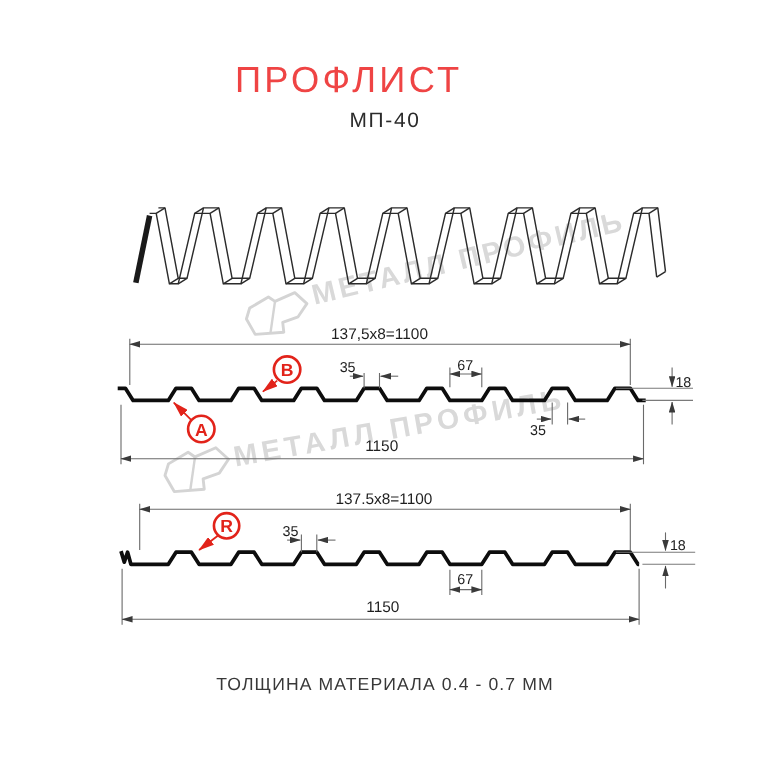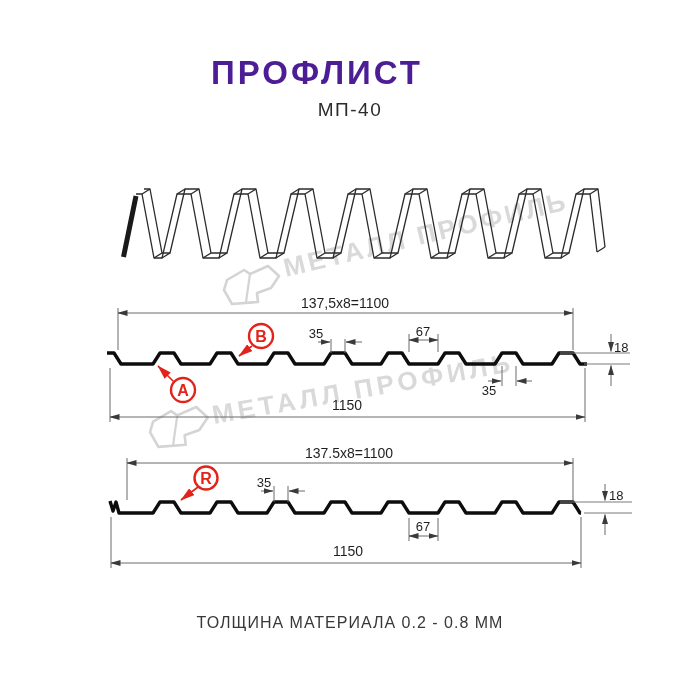--- a/index.html
+++ b/index.html
@@ -1,19 +1,19 @@
 <!DOCTYPE html>
 <html><head>
 <meta charset="utf-8">
 <style>
   html,body{margin:0;padding:0}
   body{width:700px;height:700px;background:#ffffff;position:relative;overflow:hidden;
        font-family:"Liberation Sans",sans-serif}
   .title{position:absolute;top:54px;left:0;width:634px;text-align:center;
-         font-size:33px;font-weight:bold;letter-spacing:3px;color:#4c1d95}
+         font-size:33px;font-weight:normal;letter-spacing:3px;color:#ef4444}
   .subtitle{position:absolute;top:99px;left:0;width:700px;text-align:center;
          font-size:19px;font-weight:500;letter-spacing:1.5px;color:#2b2b2b}
   .footer{position:absolute;top:614px;left:0;width:700px;text-align:center;
          font-size:16px;font-weight:500;letter-spacing:1px;color:#383838}
   svg.stage{position:absolute;left:0;top:0}
   .dimtxt{font-size:13px;fill:#1f1f1f}
   .dimtxt2{font-size:14px;fill:#1f1f1f}
   .lbl{font-size:16px;font-weight:bold;fill:#e2231a}
   .wmtxt{font-size:26px;font-weight:bold;letter-spacing:3px;fill:#d9d9d9}
   .dim{stroke:#6a6a6a;stroke-width:1;fill:none}
@@ -156,13 +156,13 @@
     <path class="dim" d="M111,517V568 M581,517V568"></path>
     <line class="dim" x1="111" y1="563" x2="581" y2="563" marker-start="url(#arr)" marker-end="url(#arr)"></line>
     <text class="dimtxt2" x="348" y="556" text-anchor="middle">1150</text>
 
     <line class="redline" x1="198" y1="487" x2="181" y2="500" marker-end="url(#arrR)"></line>
     <circle class="redcirc" cx="206" cy="478" r="11.5"></circle>
     <text class="lbl" x="206" y="484" text-anchor="middle">R</text>
   </g>
 </svg>
 
-<div class="footer">ТОЛЩИНА МАТЕРИАЛА 0.2 - 0.8 ММ</div>
+<div class="footer">ТОЛЩИНА МАТЕРИАЛА 0.4 - 0.7 ММ</div>
 
 </body></html>

